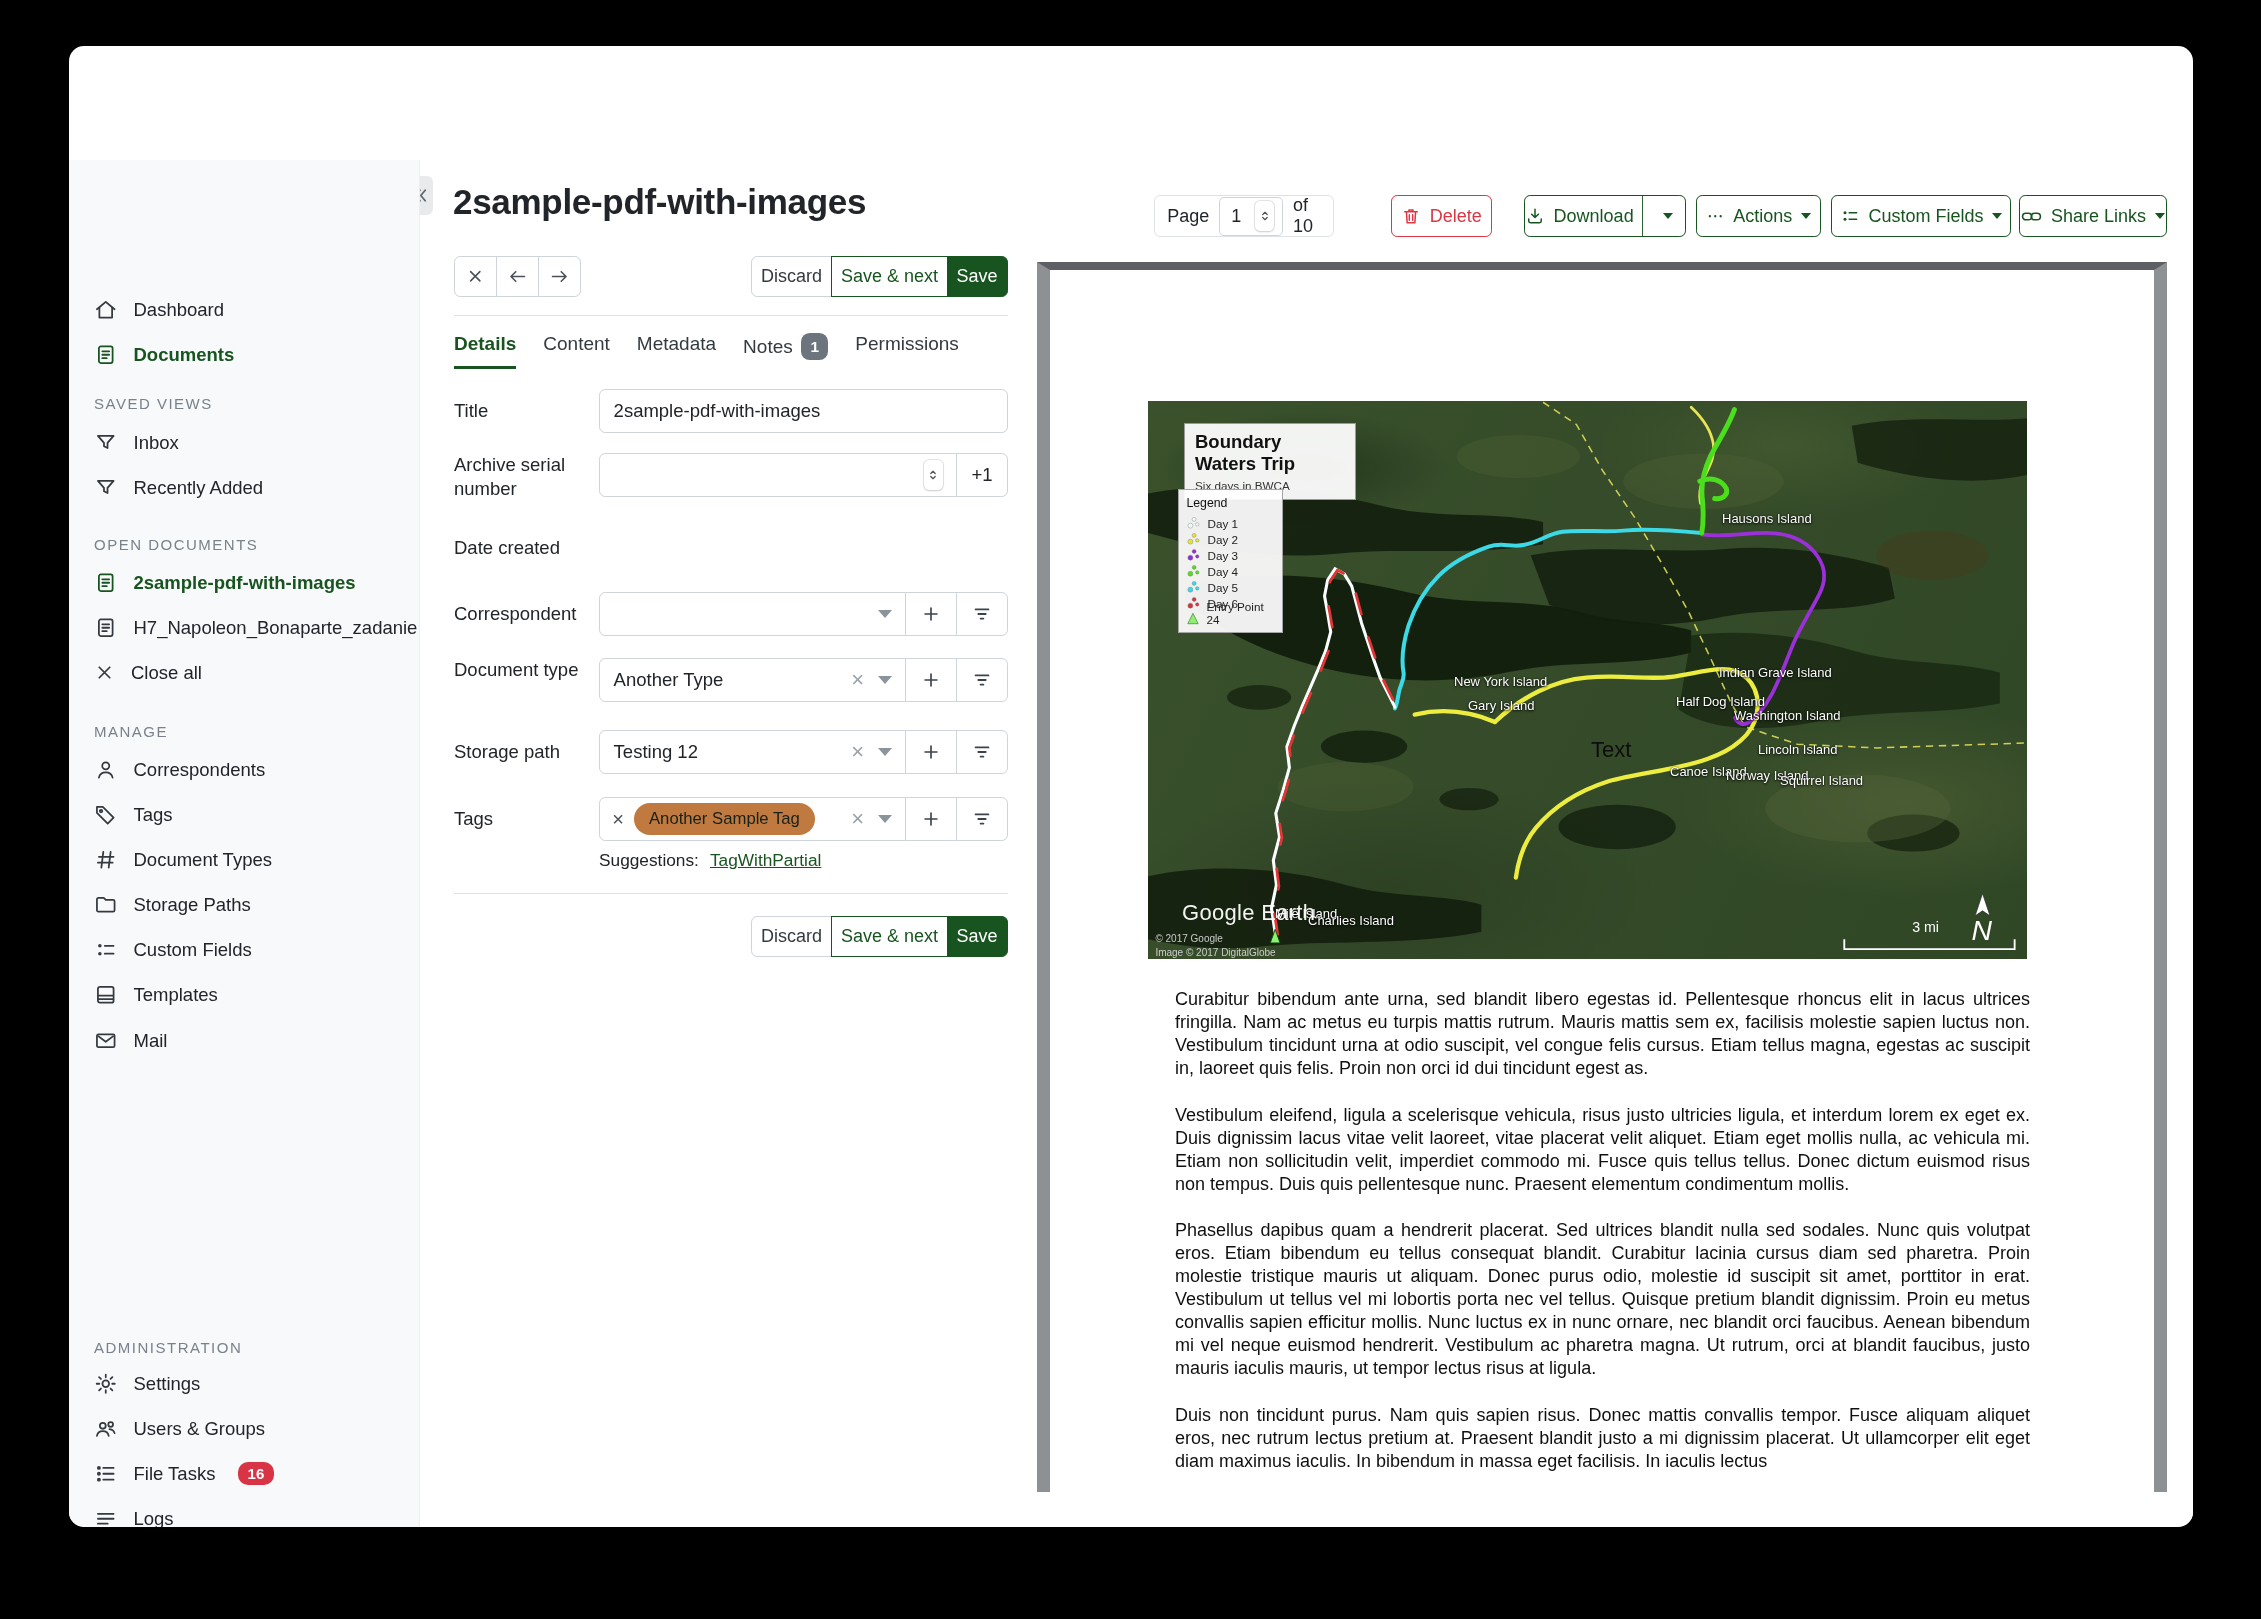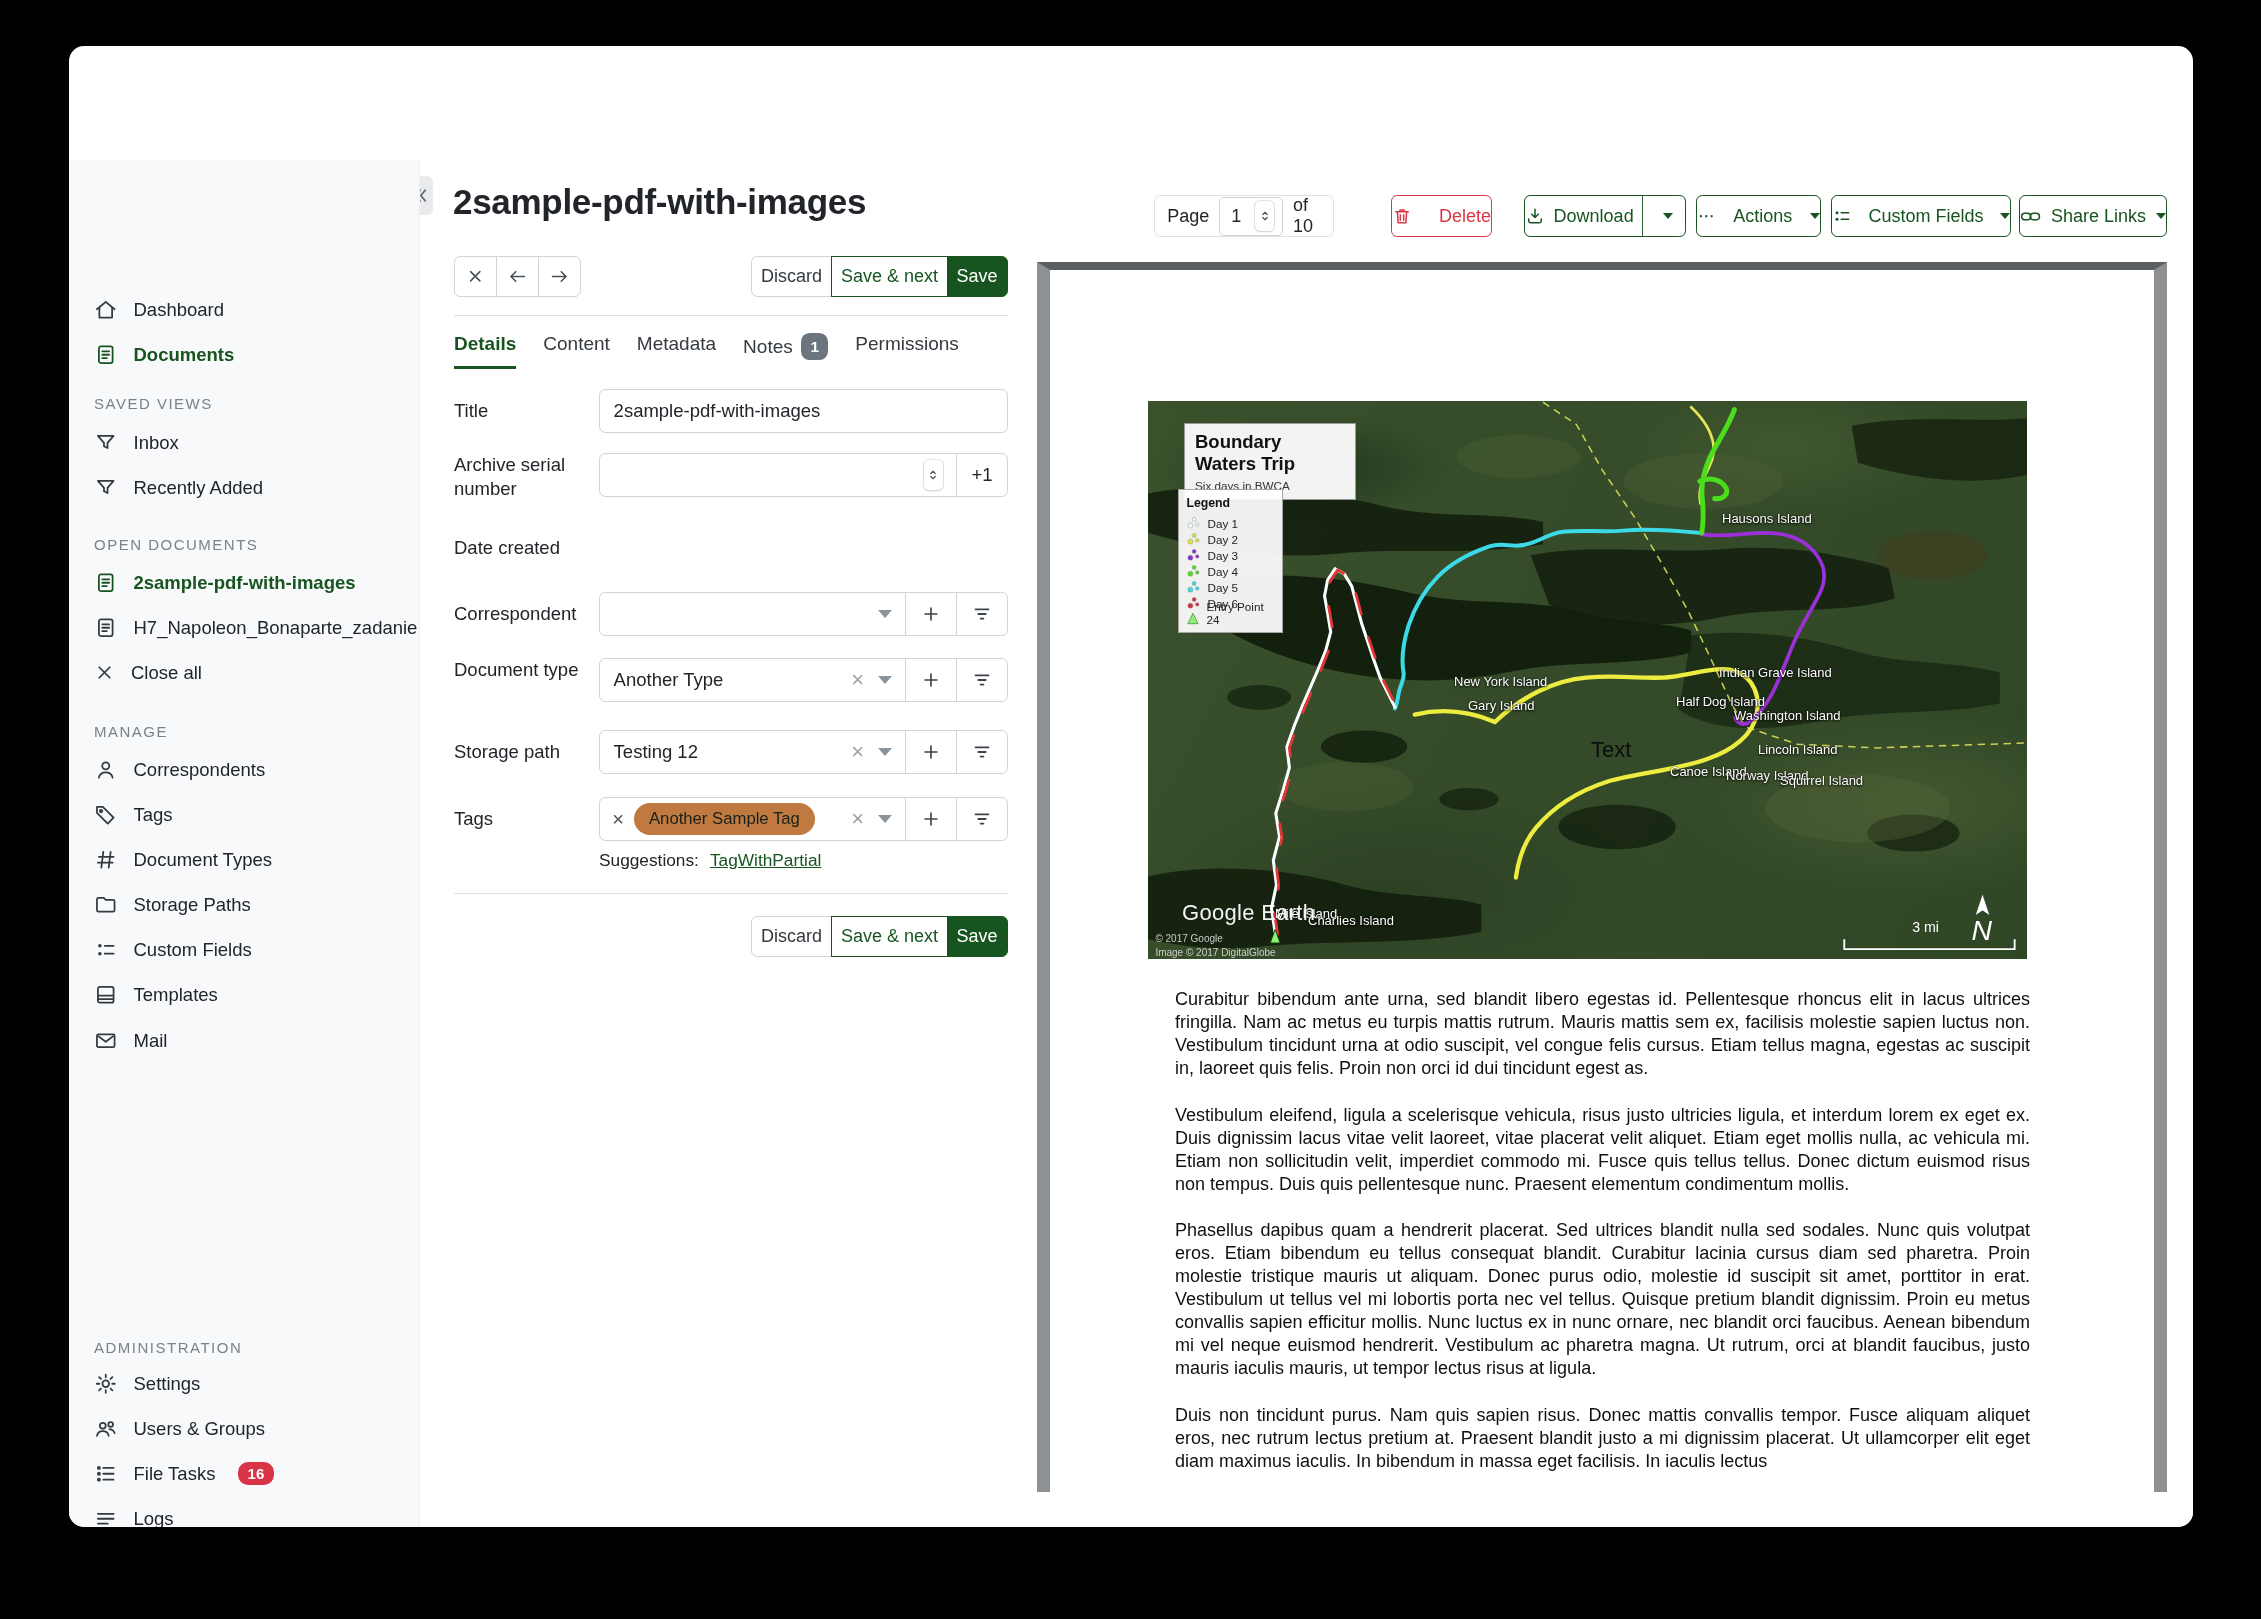--- a/index.html
+++ b/index.html
@@ -27,21 +27,21 @@
   .srow{position:absolute;left:25px;right:5px;height:37px;display:flex;align-items:center;gap:16px;font-size:18.5px;color:#21252b;white-space:nowrap;cursor:default}
   .srow .ic{flex:0 0 auto;color:#343a40}
   .srow.active{color:#17541f;font-weight:700}
   .srow.active .ic{color:#17541f}
   .shead{position:absolute;left:25px;font-size:15px;color:#79828a;letter-spacing:1.5px;white-space:nowrap}
   .badge-red{background:#d93446;color:#fff;border-radius:10px;font-size:15px;font-weight:700;padding:3.1px 10px;margin-left:6.2px}
   
   .main{position:absolute;left:351px;top:114px;right:0;bottom:0;background:#fff;overflow:hidden}
   .collapse-btn{position:absolute;left:-13.6px;top:16px;width:27px;height:39px;background:#e9eaec;border-radius:6.2px;color:#5f676e;display:flex;align-items:center;justify-content:center;z-index:5}
   .doc-title{position:absolute;left:33px;top:22px;font-size:35px;font-weight:600;color:#212529;letter-spacing:-0.3px}
-  .hbtn{position:absolute;top:35px;height:42px;border:1.2px solid #17541f;border-radius:6.2px;background:#fff;color:#17541f;display:flex;align-items:center;justify-content:space-between;gap:8.6px;font-size:18px;white-space:nowrap}
+  .hbtn{position:absolute;top:35px;height:42px;border:1.2px solid #17541f;border-radius:6.2px;background:#fff;color:#17541f;display:flex;align-items:center;justify-content:center;gap:8.6px;font-size:18px;white-space:nowrap}
   .hbtn .caret{border-left-width:5.6px;border-right-width:5.6px;border-top-width:6.8px}
   .page-group{position:absolute;top:35px;left:734px;width:180px;height:42px;border:1.2px solid #dee2e6;border-radius:6.2px;background:#fff;display:flex;align-items:center;color:#212529;font-size:18px}
   .page-group .plabel{padding:0 10px 0 12.3px}
   .page-input{position:relative;width:64px;height:39px;border:1.2px solid #ced4da;border-radius:5px;display:flex;align-items:center}
   .page-input input{width:35px;border:none;outline:none;font-size:18px;padding-left:11px;color:#212529}
   .spin{width:18.5px;height:30px;border-radius:5px;background:#fff;box-shadow:0 0 0 0.6px #d4d4d4,0 0.6px 1.9px rgba(0,0,0,.2);display:flex;flex-direction:column;align-items:center;justify-content:center;color:#555}
   .page-of{padding-left:10px}
   .btn-red{border-color:#dc3545;color:#dc3545}
   .split-sep{width:1.2px;align-self:stretch;background:#17541f;margin:0 0;opacity:.9}
   
@@ -82,21 +82,21 @@
     radial-gradient(ellipse 265px 105px at 72% 8%,#41572f 0%,rgba(65,87,47,0) 70%),
     radial-gradient(ellipse 321px 136px at 86% 72%,#44572f 0%,rgba(68,87,47,0) 70%),
     radial-gradient(ellipse 383px 160px at 28% 88%,#2d4123 0%,rgba(45,65,35,0) 70%),
     linear-gradient(118deg,#3a512c 0%,#354b29 45%,#304726 100%)}
   .map svg.trails{position:absolute;left:0;top:0}
   .mlabel{position:absolute;color:#fff;font-size:13px;text-shadow:0 0.6px 2.5px rgba(0,0,0,.95),0 0 1.2px rgba(0,0,0,.8);white-space:nowrap}
   .tbox{position:absolute;left:36px;top:22px;width:172px;background:rgba(255,255,255,.94);border:0.6px solid #9a9a9a;padding:7.4px 10px}
   .tbox .t1{font-size:18.5px;font-weight:700;color:#111}
   .tbox .t2{font-size:11.7px;color:#333;margin-top:3.7px}
   .lbox{position:absolute;left:30px;top:88px;width:105px;background:rgba(255,255,255,.93);border:0.6px solid #a5a5a5;padding:6.2px 7.4px}
-  .lbox .lt{font-size:12.3px;font-weight:700;color:#111;margin-bottom:3.7px}
+  .lbox .lt{font-size:12.3px;font-weight:400;color:#111;margin-bottom:3.7px}
   .lrow{display:flex;align-items:flex-end;gap:6.2px;font-size:11.7px;color:#222;height:16px}
   .watermark{position:absolute;left:34px;top:499px;font-size:22px;color:#fff;opacity:.95;letter-spacing:0.3px}
   .attr{position:absolute;left:7.4px;font-size:10px;color:#e3e3e3;opacity:.85;white-space:nowrap}
   .text-ann{position:absolute;left:443px;top:336px;font-size:22px;color:#0d0d0d}
   .doc-text{position:absolute;left:125px;top:718px;width:855px;font-size:18px;line-height:23px;color:#101010;text-align:justify}
   .doc-text p{margin:0 0 23.5px}
   .ic{display:inline-block}
   a{cursor:pointer}
 </style>
 </head>

